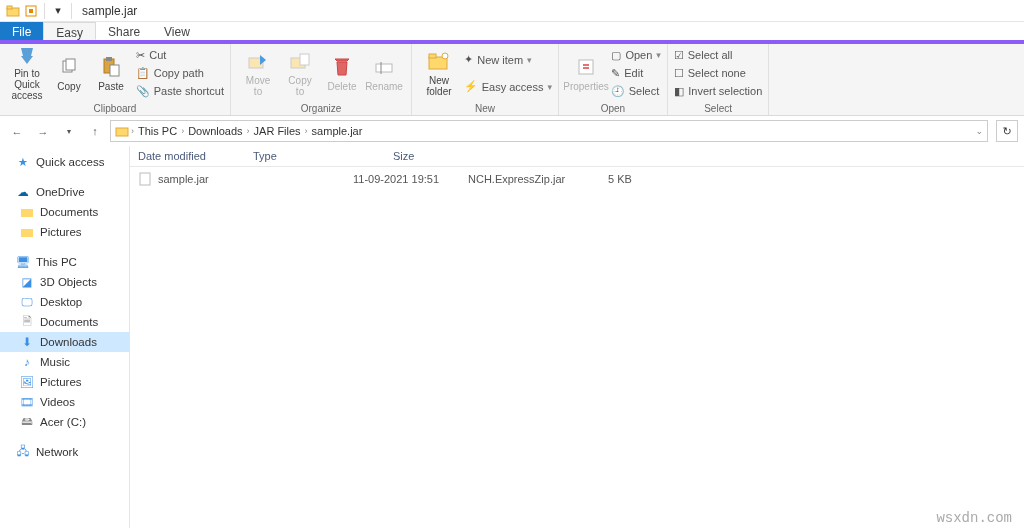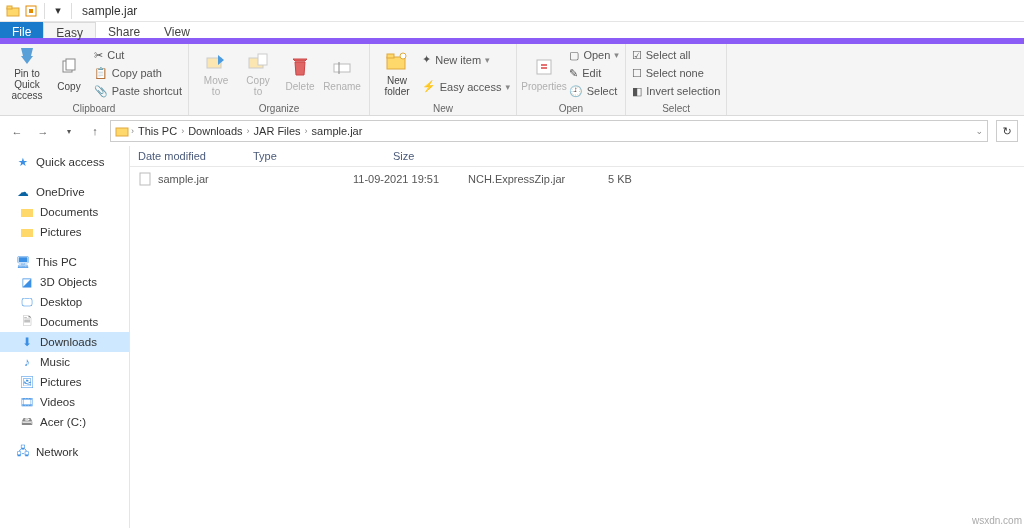--- a/index.html
+++ b/index.html
@@ -1,21 +1,21 @@
 <!DOCTYPE html>
 <html><head>
 <meta charset="utf-8">
 <style>
   * { box-sizing: border-box; margin: 0; padding: 0; font-family: "Segoe UI", Tahoma, sans-serif; }
   body { width: 1024px; height: 528px; background: #fff; font-size: 11px; color: #333; overflow: hidden; }
   .titlebar { height: 22px; display: flex; align-items: center; background: #fff; border-bottom: 1px solid #e5e5e5; padding-left:4px;}
   .titlebar .tb-icon { width: 14px; height: 14px; margin: 0 2px; display:inline-flex;align-items:center;justify-content:center;}
   .titlebar .tb-sep { width:1px; height: 16px; background:#ddd; margin:0 4px;}
   .titlebar .title { margin-left: 6px; font-size: 12px; }
-  .tabbar { height: 22px; display: flex; align-items: stretch; border-bottom: 6px solid #8b5cf6; background:#fff;}
+  .tabbar { height: 22px; display: flex; align-items: stretch; border-bottom: 4px solid #8b5cf6; background:#fff;}
   .tabbar .tab { padding: 3px 12px; font-size: 12px; color: #444; cursor: default; }
   .tabbar .tab.file { background: #1979ca; color:#fff; }
   .tabbar .tab.active { background:#f5f5f5; border:1px solid #dadada; border-bottom-color:#f5f5f5; }
   .ribbon { height: 72px; background: #f5f5f5; border-bottom:1px solid #dadada; display:flex; }
   .rgroup { position:relative; border-right:1px solid #e0e0e0; padding:2px 6px 14px 6px;display:flex;align-items:flex-start;}
   .rgroup .gname { position:absolute; bottom:1px; left:0; right:0; text-align:center; font-size:10px; color:#666;}
   .bigbtn { display:flex; flex-direction:column; align-items:center; justify-content:center; width:42px; height:54px; font-size:10px; text-align:center; color:#444; }
   .bigbtn .ico { width:24px; height:24px; margin-bottom:2px; display:flex;align-items:center;justify-content:center;}
   .smallrow { display:flex; align-items:center; gap:4px; height:18px; font-size:11px; color:#555;}
   .smallcol { display:flex;flex-direction:column; justify-content:space-around; height:54px; }
@@ -34,21 +34,21 @@
   .navgap { height:10px;}
   .nico { width:14px;height:14px; display:inline-flex;align-items:center;justify-content:center;}
   .main { flex:1; }
   .cols { display:flex; border-bottom:1px solid #e8e8e8; padding:4px 8px; color:#4a5a7a; font-size:11px;}
   .col-name{ flex:0 0 215px;}
   .col-date{ flex:0 0 115px;}
   .col-type{ flex:0 0 140px;}
   .col-size{ flex:0 0 60px; text-align:left;}
   .row { display:flex; padding:5px 8px; color:#555; font-size:11px; align-items:center;}
   .row .col-name{ display:flex; align-items:center; gap:6px;}
-  .watermark { position:fixed; bottom:2px; right:2px; font-size:10px; color:#aaa;}
+  .watermark { position:fixed; bottom:2px; right:12px; font-size:14px; color:#aaa;font-family:Liberation Mono, monospace;}
   svg { display:block; }
 </style>
 </head>
 <body>
 
 <div class="titlebar">
   <span class="tb-icon">
       <svg width="14" height="14">
         <rect x="1" y="4" width="12" height="8" fill="#ffd86b" stroke="#e0a93e"></rect>
         <rect x="1" y="2" width="5" height="3" fill="#ffd86b" stroke="#e0a93e"></rect>
@@ -85,20 +85,30 @@
         <span>access</span>
     </div>
     <div class="bigbtn">
       <span class="ico">
           <svg width="18" height="18">
             <rect x="3" y="3" width="9" height="11" fill="#fff" stroke="#888"></rect>
             <rect x="6" y="1" width="9" height="11" fill="#fff" stroke="#888"></rect>
           </svg>
         </span>
       <span>Copy</span>
+    </div>
+    <div class="bigbtn">
+      <span class="ico">
+          <svg width="18" height="20">
+            <rect x="2" y="2" width="10" height="14" fill="#d9a441" stroke="#b07d1f"></rect>
+            <rect x="4" y="0" width="6" height="4" fill="#888"></rect>
+            <rect x="8" y="8" width="9" height="11" fill="#fff" stroke="#888"></rect>
+          </svg>
+        </span>
+      <span>Paste</span>
     </div>
     <div class="smallcol disabled" style="margin-left:4px;">
       <div class="smallrow">
           <span>✂</span>
           <span>Cut</span>
         </div>
       <div class="smallrow">
           <span>📋</span>
           <span>Copy path</span>
         </div>

